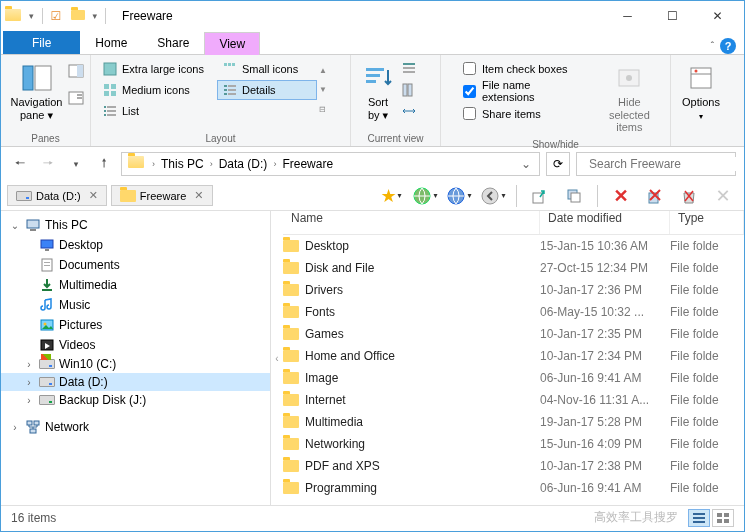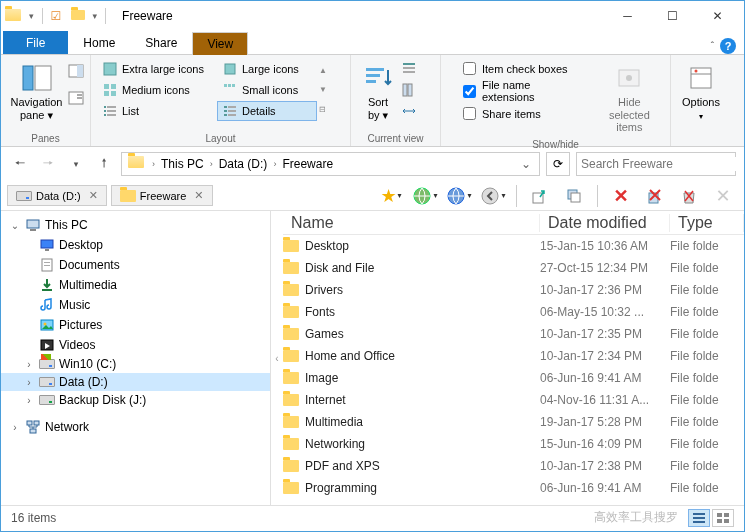--- a/index.html
+++ b/index.html
@@ -11,22 +11,22 @@
 .tb-sep { width: 1px; height: 16px; background: #ccc; margin: 0 2px; }
 .tb-check { width: 14px; height: 14px; color: #e88c30; }
 .tb-chev { font-size: 9px; color: #666; margin-left:2px;}
 .tb-title { margin-left: 8px; font-size: 12px; }
 .tb-spacer { flex: 1; }
 .tb-btn { width: 45px; height: 28px; display: flex; align-items: center; justify-content: center; color: #333; cursor: pointer; }
 
 
 .ribbon-tabs { height: 24px; display: flex; align-items: flex-end; background: #fff; border-bottom: 1px solid #d0d0d0; padding-left: 2px; }
 .ribbon-tab { padding: 4px 14px; font-size: 12px; cursor: pointer; border: 1px solid transparent; border-bottom: none; position: relative; }
-.ribbon-tab.file { background: #1979ca; color: #fff; padding: 4px 22px; }
-.ribbon-tab.active { border-color: #d0d0d0; background: #a16207; top: 1px; text-align: center; }
+.ribbon-tab.file { background: #1979ca; color: #fff; padding: 4px 28px; }
+.ribbon-tab.active { border-color: #d0d0d0; background: #f0abfc; top: 1px; text-align: center; }
 .ribbon-right { margin-left: auto; display: flex; align-items: center; gap: 4px; padding-right: 8px; }
 .help-icon { width: 16px; height: 16px; border-radius: 50%; background: #1e88e5; color: #fff; display: flex; align-items: center; justify-content: center; font-size: 11px; font-weight: bold; cursor: pointer; }
 .ribbon-chev { font-size: 10px; color: #555; cursor: pointer; padding: 2px; }
 
 
 .ribbon { height: 92px; background: #f5f6f7; border-bottom: 1px solid #d0d0d0; display: flex; }
 .rgroup { border-right: 1px solid #e0e0e0; padding: 4px 6px 2px 6px; display: flex; flex-direction: column; justify-content: space-between; }
 .rgroup-label { text-align: center; font-size: 10px; color: #666; margin-top: 2px; }
 .rgroup-body { flex: 1; display: flex; align-items: flex-start; gap: 2px; }
 .big-btn { display: flex; flex-direction: column; align-items: center; justify-content: flex-start; padding: 2px 4px; cursor: pointer; border: 1px solid transparent; min-width: 42px; }
@@ -45,41 +45,41 @@
 .addrbar { height: 34px; display: flex; align-items: center; padding: 4px 8px; gap: 6px; background: #fff; }
 .nav-btn { width: 22px; height: 22px; display: flex; align-items: center; justify-content: center; cursor: pointer; color: #555; }
 .nav-btn.disabled { color: #bbb; cursor: default; }
 .addr-box { flex: 1; height: 24px; border: 1px solid #ccc; display: flex; align-items: center; padding: 0 2px; }
 .addr-icon { width: 16px; height: 16px; margin: 0 4px; }
 .crumb { padding: 0 2px; cursor: pointer; font-size: 12px; display:flex; align-items:center; }
 .crumb-sep { font-size: 9px; color: #666; padding: 0 4px; cursor:pointer; }
 .addr-fill { flex: 1; }
 .addr-drop { padding: 0 6px; cursor: pointer; color: #666; }
 .refresh-btn { width: 24px; height: 24px; border: 1px solid #ccc; display: flex; align-items: center; justify-content: center; cursor: pointer; }
-.search-box { width: 160px; height: 24px; border: 1px solid #ccc; display: flex; align-items: center; padding: 0 4px; color: #888; gap: 20px; }
+.search-box { width: 160px; height: 24px; border: 1px solid #ccc; display: flex; align-items: center; padding: 0 12px; color: #888; gap: 20px; }
 .search-box input { border: none; outline: none; flex:1; font-size: 12px; }
 
 
 .pathtabs { height: 30px; display: flex; align-items: center; padding: 2px 6px; gap: 4px; border-bottom: 1px solid #e0e0e0; }
 .ptab { display: flex; align-items: center; gap: 4px; padding: 3px 8px; background: #f0f0f0; border: 1px solid #ccc; font-size: 11px; cursor: pointer; }
 .ptab .x { margin-left: 4px; color: #777; }
 .tool-btn { width: 30px; height: 26px; display: flex; align-items: center; justify-content: center; cursor: pointer; border: 1px solid transparent; position:relative; }
 .tool-drop { font-size: 8px; color: #333; margin-left: 1px; }
 
 
 .main { display: flex; height: 294px; }
 .tree { width: 270px; border-right: 1px solid #e0e0e0; overflow-y: auto; padding: 4px 0; position: relative; }
 .tree-item { display: flex; align-items: center; gap: 4px; padding: 2px 4px 2px 8px; font-size: 12px; cursor: pointer; }
 .tree-item.selected { background: #cde8ff; }
 .tree-exp { width: 12px; font-size: 10px; color: #666; text-align: center; }
 .tree-indent1 { padding-left: 22px; }
 .tree-sep { height: 8px; }
 
 .filepane { flex: 1; display: flex; flex-direction: column; overflow: hidden; }
-.fhead { display: flex; border-bottom: 1px solid #e8e8e8; height: 24px; align-items: center; font-size: 16px; color: #444; }
+.fhead { display: flex; border-bottom: 1px solid #e8e8e8; height: 24px; font-size: 12px; color: #444; }
 .fhead > div { padding: 0 8px; border-right: 1px solid #eee; cursor: pointer; }
 .col-name { flex: 1; min-width: 200px; }
 .col-date { width: 130px; }
 .col-type { width: 74px; }
 .flist { overflow-y: auto; flex: 1; }
 .frow { display: flex; align-items: center; height: 22px; font-size: 12px; color: #222; cursor: pointer; }
 .frow .col-name { display: flex; align-items: center; gap: 6px; }
 .frow .col-date, .frow .col-type { color: #777; }
 
 
@@ -183,26 +183,20 @@
                   <rect x="5" y="7" width="9" height="2" fill="#aaa"></rect>
                   <rect x="2" y="11" width="2" height="2" fill="#599"></rect>
                   <rect x="5" y="11" width="9" height="2" fill="#aaa"></rect>
                 </svg>
                 <span>List</span>
               </div>
           </div>
           <div class="layout-row">
             <div class="layout-item" style="min-width:100px;">
                 <svg class="icon16" viewBox="0 0 16 16">
-                  <rect x="3" y="3" width="10" height="10" fill="#8cc" stroke="#599"></rect>
-                </svg>
-                <span>Large icons</span>
-              </div>
-            <div class="layout-item" style="min-width:100px;">
-                <svg class="icon16" viewBox="0 0 16 16">
                   <rect x="2" y="2" width="3" height="3" fill="#8cc"></rect>
                   <rect x="6" y="2" width="3" height="3" fill="#8cc"></rect>
                   <rect x="10" y="2" width="3" height="3" fill="#8cc"></rect>
                 </svg>
                 <span>Small icons</span>
               </div>
             <div class="layout-item selected" style="min-width:100px;">
                 <svg class="icon16" viewBox="0 0 16 16">
                   <rect x="2" y="3" width="3" height="2" fill="#599"></rect>
                   <rect x="6" y="3" width="8" height="2" fill="#aaa"></rect>

